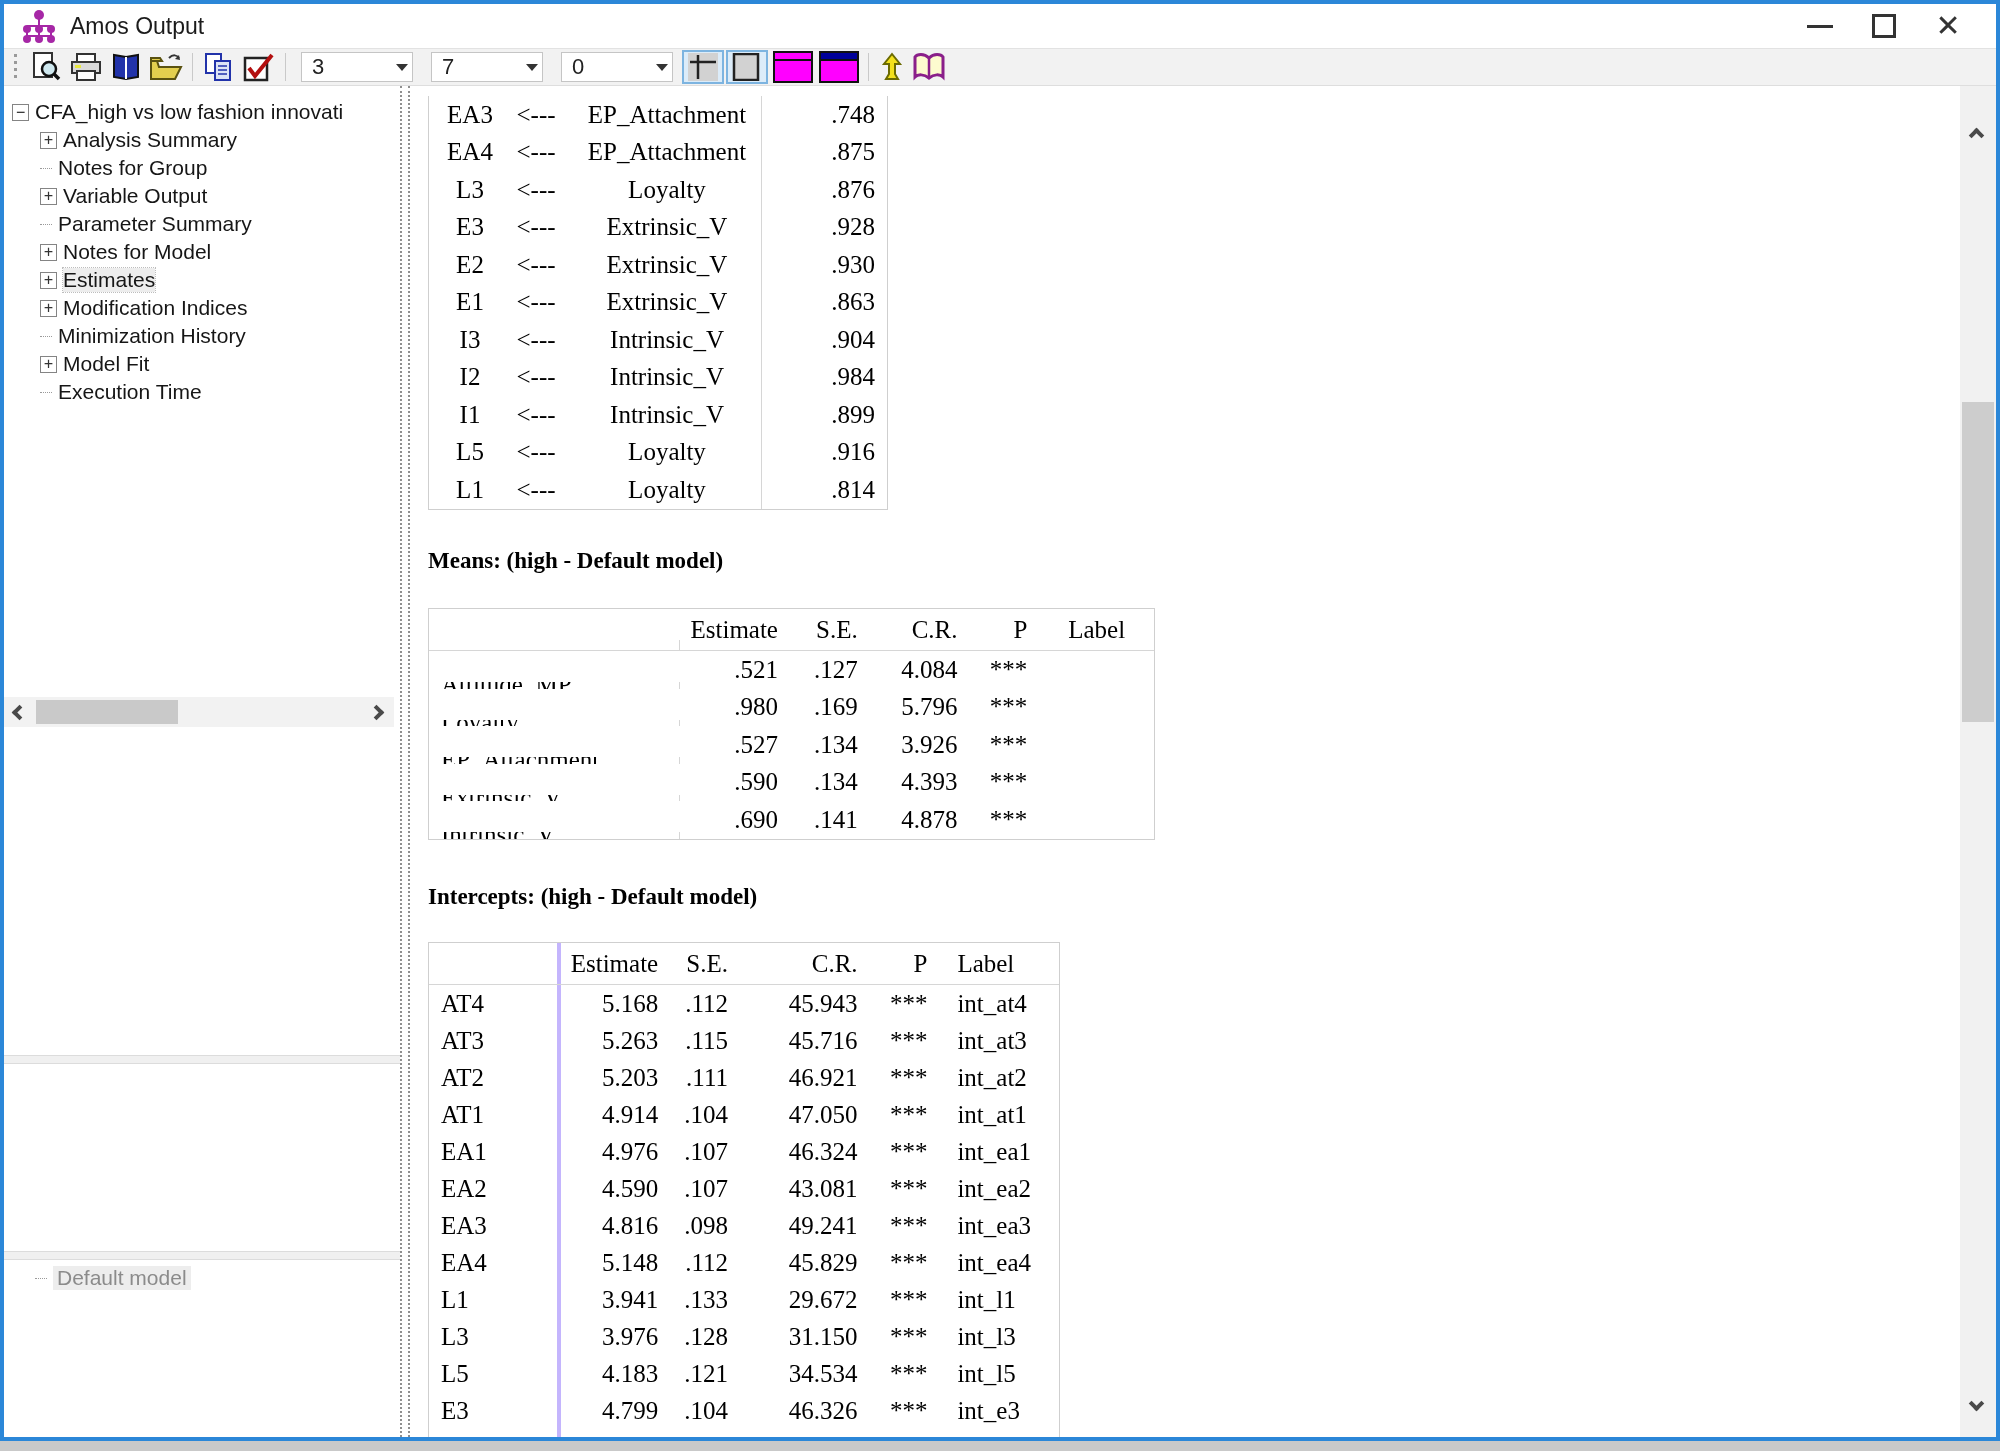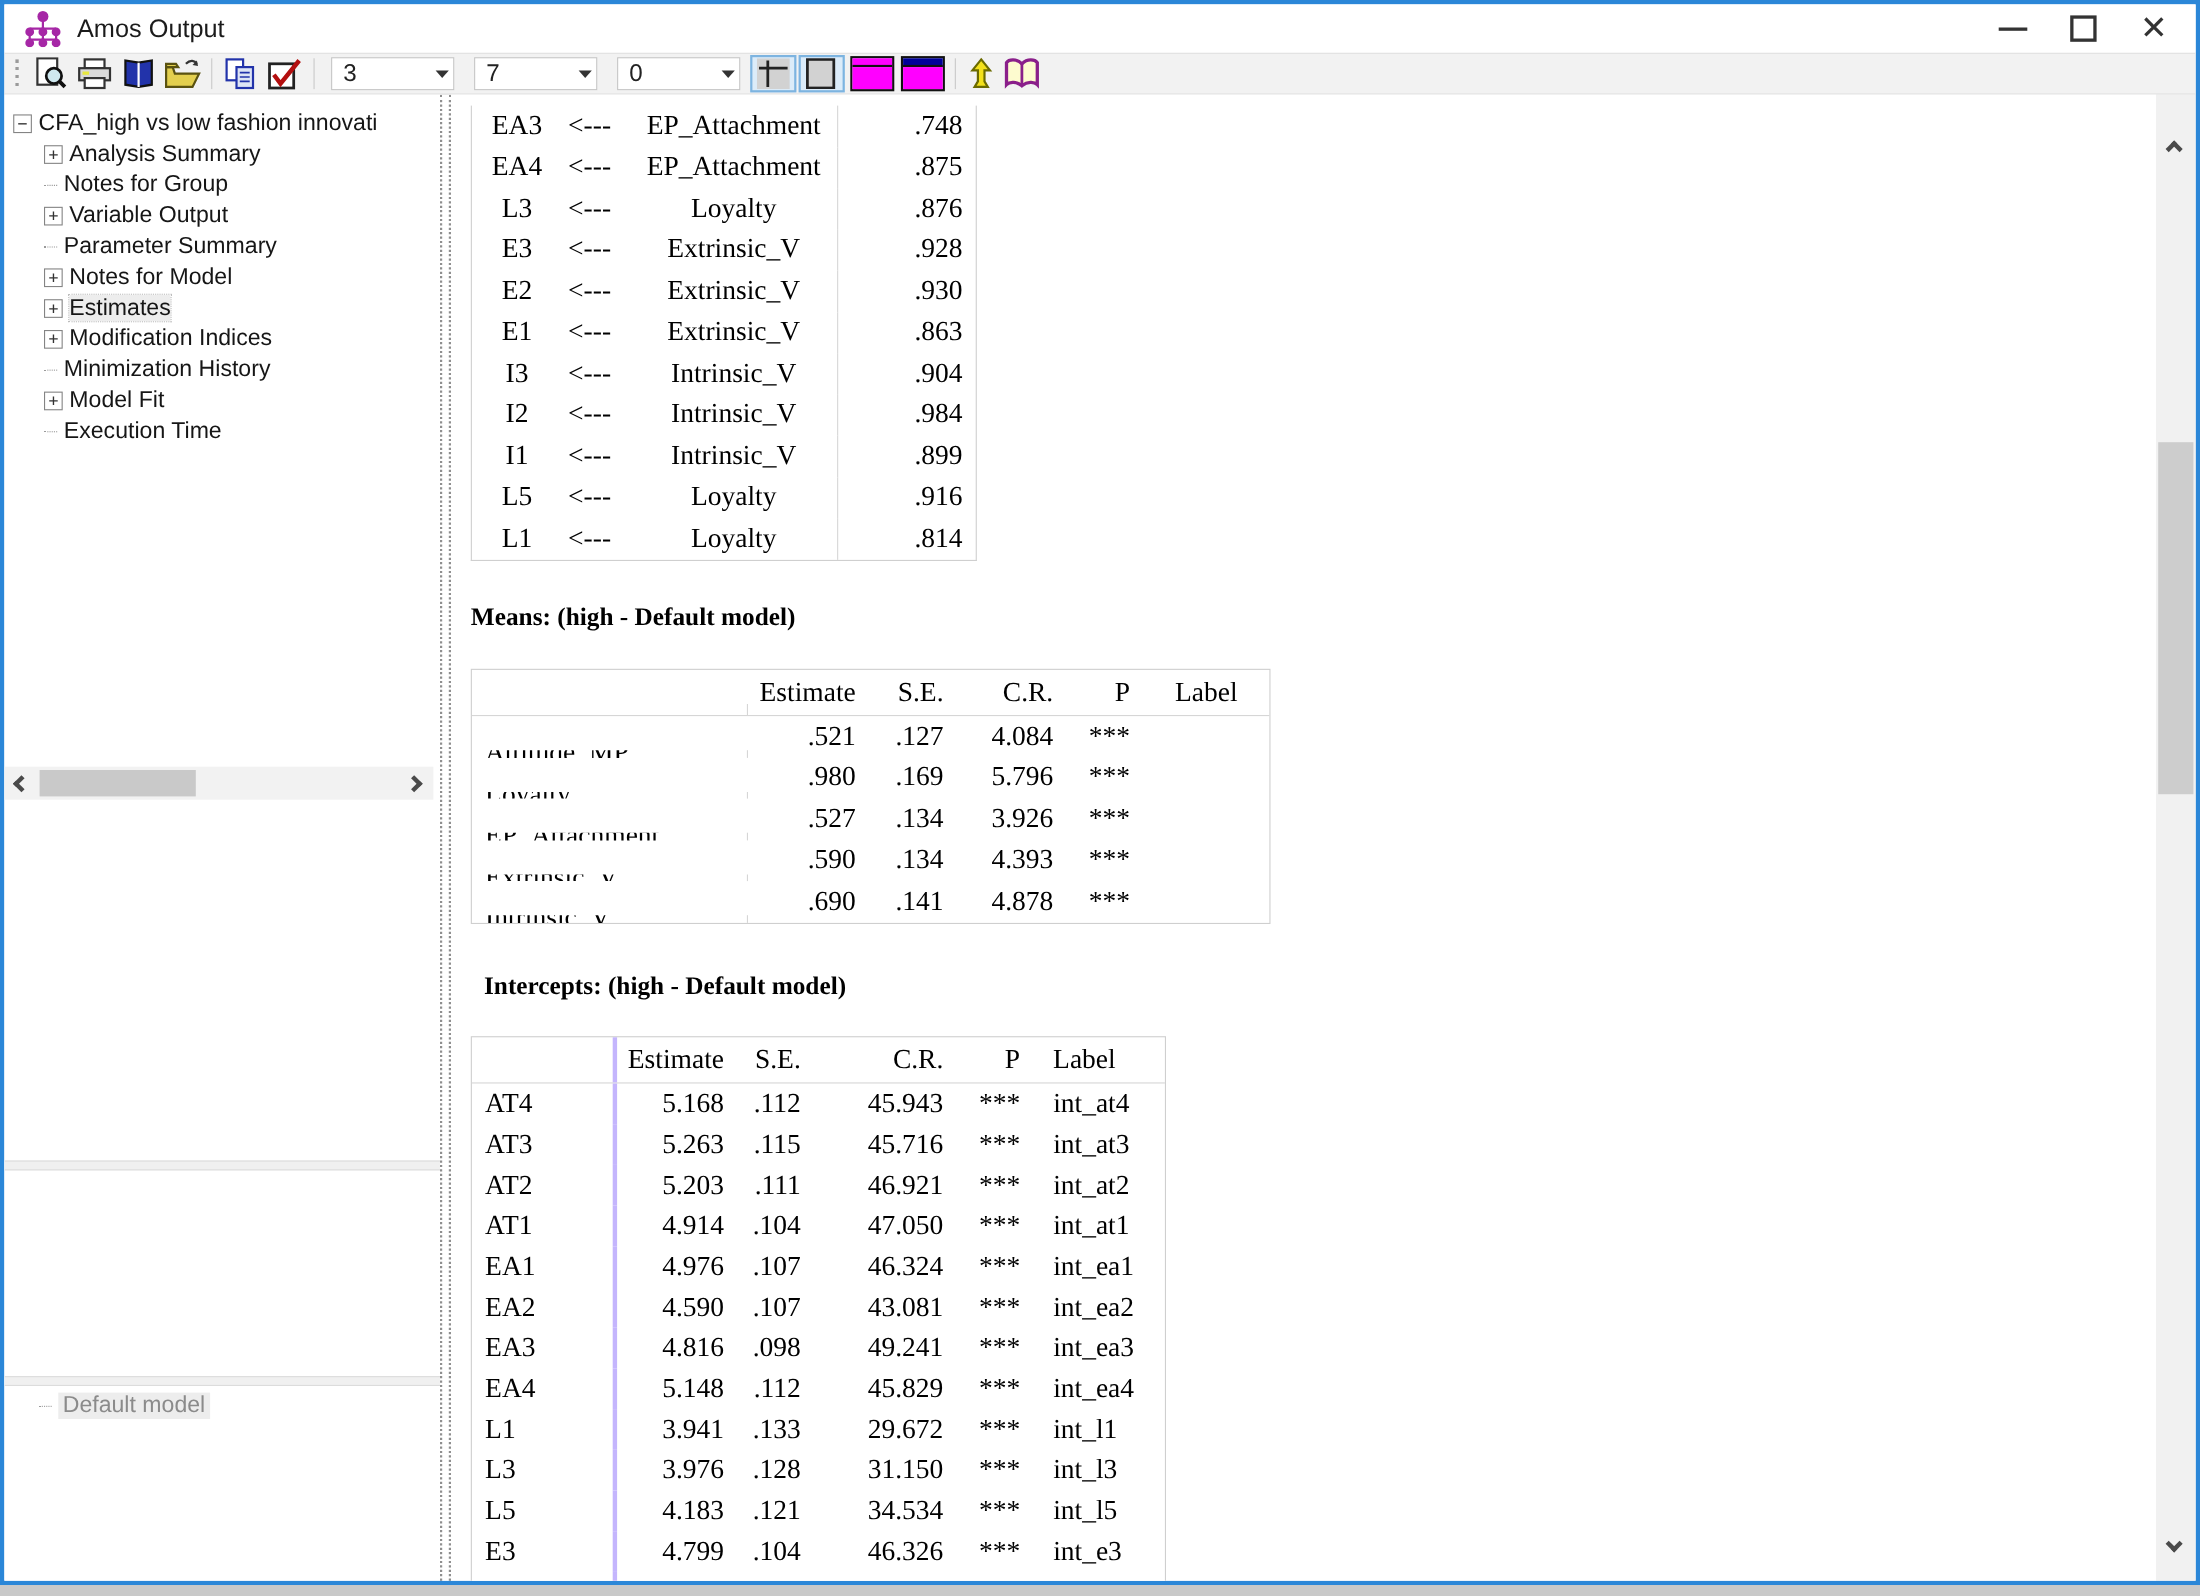--- a/index.html
+++ b/index.html
@@ -3,21 +3,21 @@
 <meta charset="utf-8">
 <style>
   * { margin:0; padding:0; box-sizing:border-box; }
   html,body { width:2000px; height:1451px; overflow:hidden; background:#c9c9c9;
               font-family:"Liberation Sans", sans-serif; }
   .desktop { position:relative; width:2000px; height:1451px; background:#bfc4c9; }
   .window { position:absolute; left:0; top:0; width:2000px; height:1441px;
             background:#ffffff; border:4px solid #2b87d8; display:flex; flex-direction:column; }
 
   
-  .titlebar { height:44px; background:#ffffff; display:flex; align-items:center; padding:0 6px 0 16px; flex:0 0 auto; }
+  .titlebar { height:44px; background:#ffffff; display:flex; align-items:center; padding:0 16px 0 16px; flex:0 0 auto; }
   .app-icon { width:38px; height:34px; margin-right:12px; }
   .app-title { font-size:23px; color:#1b1b1b; }
   .tb-spacer { flex:1; }
   .winbtn { width:64px; height:38px; display:flex; align-items:center; justify-content:center; color:#333; cursor:default; }
   .glyph-min { width:26px; height:0; border-top:3px solid #333; }
   .glyph-max { width:24px; height:24px; border:3px solid #333; }
   .glyph-close { font-size:30px; line-height:30px; color:#333; font-weight:400; }
 
   
   .toolbar { height:38px; background:#f2f2f2; border-top:1px solid #e2e2e2; border-bottom:1px solid #dedede;
@@ -72,21 +72,21 @@
   .g-row { padding-left:14px; }
   .g-label { margin-left:6px; padding:0 4px; }
   .g-bold { font-weight:bold; background:#ededed; }
   .g-gray { color:#8b8b8b; background:#ededed; }
 
   
   .main { flex:1; position:relative; overflow:hidden; background:#ffffff;
           font-family:"Liberation Serif", serif; color:#000; }
   .sec-title { position:absolute; left:18px; font-weight:bold; font-size:23px; font-family:"Liberation Serif", serif; }
   .t-means-title { top:462px; }
-  .t-int-title { top:798px;margin-left:12px; }
+  .t-int-title { top:798px; }
 
   .amtable { position:absolute; border:1px solid #cfcfcf; background:#fff; }
   .w-table { left:18px; top:10px; width:460px; border-top:none; }
   .m-table { left:18px; top:522px; width:727px; }
   .i-table { left:18px; top:856px; width:632px; }
 
   .trow { display:flex; align-items:center; }
   .w-table .trow { height:37.5px; }
   .m-table .trow { height:37.5px; }
   .i-table .trow { height:37px; }

